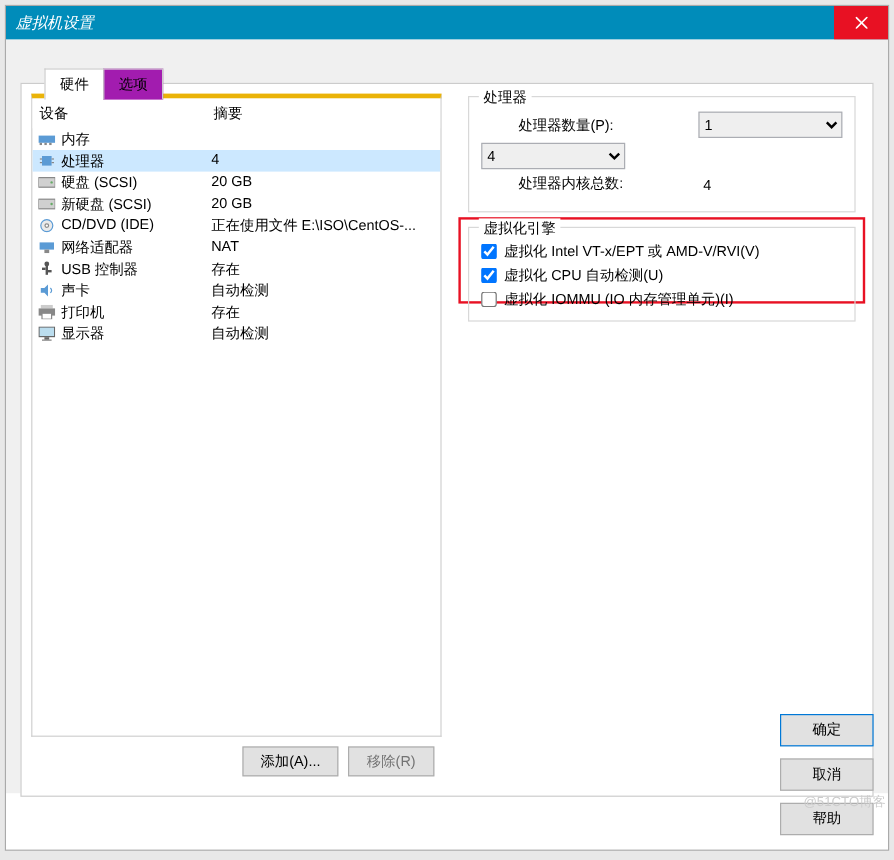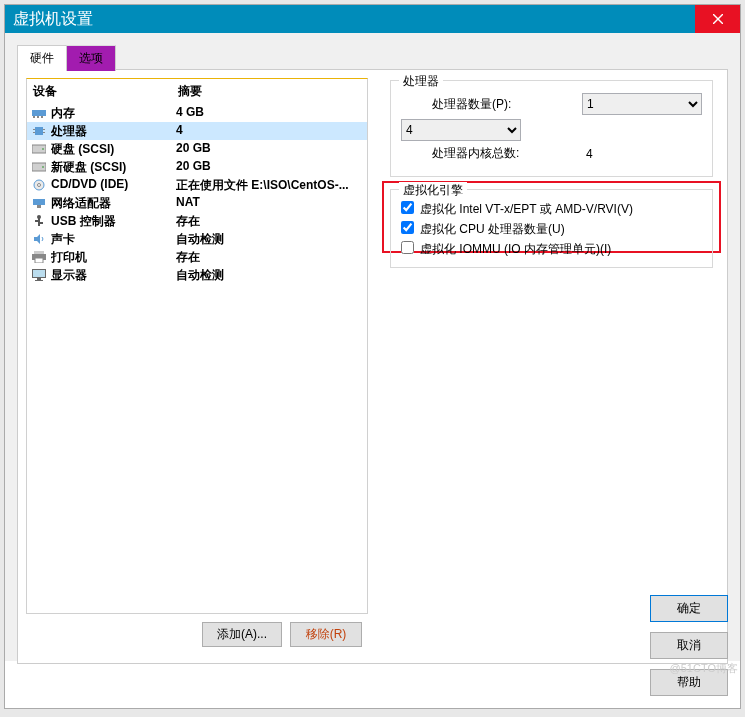--- a/index.html
+++ b/index.html
@@ -1,47 +1,47 @@
 <!DOCTYPE html>
 <html><head>
   <meta charset="utf-8">
   <style>
     * { box-sizing: border-box; margin: 0; padding: 0; }
     body { font-family: "Microsoft YaHei", "Segoe UI", Tahoma, sans-serif; font-size: 12px; background: #e8e8e8; width: 745px; height: 717px; overflow: hidden; }
     .window { background: #fff; border: 1px solid #aaa; width: 737px; height: 705px; margin: 4px; position: relative; }
     .titlebar { background: #008cba; background: linear-gradient(to bottom, #0a6ca8, #0a6ca8); height: 28px; display: flex; align-items: center; padding: 0 8px; color: #fff; position: relative; }
     .titlebar { background: #008cba; }
-    .title-text { font-size: 16px; }
+    .title-text { font-size: 13px; font-style: italic; }
     .close-btn { position: absolute; right: 0; top: 0; width: 45px; height: 28px; background: #e81123; color: #fff; display: flex; align-items: center; justify-content: center; cursor: pointer; font-size: 14px; }
     .body-area { background: #f0f0f0; padding: 10px 12px 12px 12px; height: 628px; position: relative; }
-    .tabs { display: flex; position: relative; top: 2px; z-index: 2; }
+    .tabs { display: flex; position: relative; top: 14px; z-index: 2; margin-left: 20px; }
     .tab { padding: 4px 12px; border: 1px solid #ccc; border-bottom: none; background: #fff; font-size: 12px; cursor: pointer; margin-right: -1px; }
     .tab.inactive { background: #a21caf; border-top-color: #ddd; }
     .tab-content { border: 1px solid #ccc; background: #fff; height: 595px; display: flex; }
     .left-panel { width: 375px; border-right: none; display: flex; flex-direction: column; }
     .device-list-wrap { flex: 1; margin: 8px; display: flex; flex-direction: column; }
     .device-list { flex: 1; border: 1px solid #d0d0d0; border-top: none; background: #fff; overflow: hidden; }
     .list-head { display: flex; padding: 4px 6px; background: #fff; }
     .list-head .col1 { width: 145px; }
     .dev-row { display: flex; align-items: flex-start; padding: 1px 4px; height: 18px; cursor: default; }
     .dev-row.selected { background: #cce8ff; }
     .dev-row .icon { width: 16px; height: 16px; margin-right: 4px; flex-shrink: 0; display: inline-flex; align-items: center; justify-content: center; font-size: 11px; }
     .dev-row .name { width: 125px; white-space: nowrap; overflow: hidden; text-overflow: ellipsis; }
     .dev-row .summ { flex: 1; white-space: nowrap; overflow: hidden; text-overflow: ellipsis; }
     .button-row { display: flex; justify-content: flex-end; gap: 8px; padding: 8px 6px; }
     .btn { padding: 3px 14px; border: 1px solid #adadad; background: #e1e1e1; font-size: 12px; cursor: pointer; font-family: inherit; min-width: 72px; text-align: center; }
-    .btn:disabled, .btn.disabled { color: #c2410c; }
+    .btn:disabled, .btn.disabled { color: #737373; }
     .right-panel { flex: 1; padding: 10px 14px; }
     .fieldset { border: 1px solid #d8d8d8; padding: 8px 10px 10px 10px; margin-bottom: 12px; position: relative; }
     .fieldset .legend { position: absolute; top: -8px; left: 8px; background: #fff; padding: 0 4px; font-size: 12px; }
     .form-row { display: flex; align-items: center; margin: 4px 0; }
     .form-row .lbl { width: 150px; margin-left: 31px; }
     .form-row select { width: 120px; height: 22px; border: 1px solid #abadb3; font-family: inherit; font-size: 12px; }
     .form-row .val { width: 120px; padding-left: 4px; }
-    .checkbox-row { display: flex; margin: 3px 0; }
+    .checkbox-row { display: flex; align-items: center; margin: 3px 0; }
     .checkbox-row input[type=checkbox] { margin-right: 6px; width: 13px; height: 13px; }
     .highlight-frame { border: 2px solid #e81123; position: absolute; pointer-events: none; }
     .dialog-buttons { position: absolute; right: 12px; bottom: 12px; display: flex; gap: 10px; flex-direction: column; }
     .dialog-buttons .btn { min-width: 78px; padding: 4px 14px; }
     .btn.primary { background: #e1e1e1; border-color: #0078d7; }
     .watermark { position: absolute; right: 2px; bottom: 32px; color: #ccc; font-size: 11px; }
   </style>
 </head>
 <body>
 
@@ -59,37 +59,36 @@
   <div class="body-area">
     <div class="tabs">
       <div class="tab">硬件</div>
       <div class="tab inactive">选项</div>
     </div>
 
     <div class="tab-content">
 
       <div class="left-panel">
         <div class="device-list-wrap">
-          <div class="device-list" style="border-top:1px solid #eab308;font-weight:bold;">
+          <div class="device-list" style="border-top:4px solid #eab308;">
             <div class="list-head">
               <div class="col1">设备</div>
               <div>摘要</div>
             </div>
             <div id="device-rows">
                 <div class="dev-row">
                   <span class="icon">
                     <svg width="14" height="10">
                       <rect x="0" y="2" width="14" height="6" fill="#5b9bd5"></rect>
                       <rect x="1" y="8" width="2" height="2" fill="#888"></rect>
                       <rect x="5" y="8" width="2" height="2" fill="#888"></rect>
                       <rect x="9" y="8" width="2" height="2" fill="#888"></rect>
                     </svg>
                   </span>
                   <span class="name">内存</span>
-                  <span class="summ">4 GB</span>
                 </div>
                 <div class="dev-row selected">
                   <span class="icon">
                     <svg width="12" height="12">
                       <rect x="2" y="2" width="8" height="8" fill="#5b9bd5"></rect>
                       <rect x="0" y="4" width="2" height="1" fill="#888"></rect>
                       <rect x="0" y="7" width="2" height="1" fill="#888"></rect>
                       <rect x="10" y="4" width="2" height="1" fill="#888"></rect>
                       <rect x="10" y="7" width="2" height="1" fill="#888"></rect>
                     </svg>
@@ -210,21 +209,21 @@
         <div style="position:relative;">
           <div class="highlight-frame" style="left:-8px; top:-8px; right:-8px; height:72px;"></div>
           <div class="fieldset" style="padding-bottom:6px;">
             <div class="legend">虚拟化引擎</div>
             <div class="checkbox-row">
               <input type="checkbox" id="cb-vt" checked="" style="">
               <label for="cb-vt">虚拟化 Intel VT-x/EPT 或 AMD-V/RVI(V)</label>
             </div>
             <div class="checkbox-row">
               <input type="checkbox" id="cb-perf" checked="" style="">
-              <label for="cb-perf">虚拟化 CPU 处理器数量(U)</label>
+              <label for="cb-perf">虚拟化 CPU 自动检测(U)</label>
             </div>
             <div class="checkbox-row">
               <input type="checkbox" id="cb-iommu" style="">
               <label for="cb-iommu">虚拟化 IOMMU (IO 内存管理单元)(I)</label>
             </div>
           </div>
         </div>
       </div>
     </div>
   </div>

